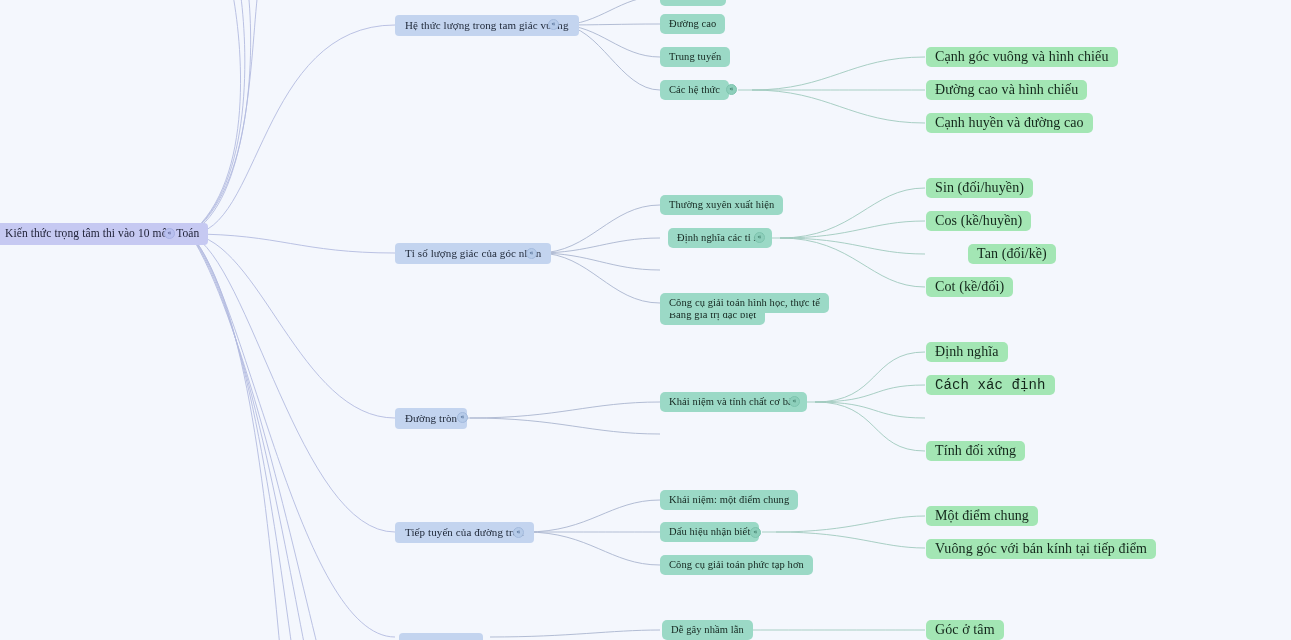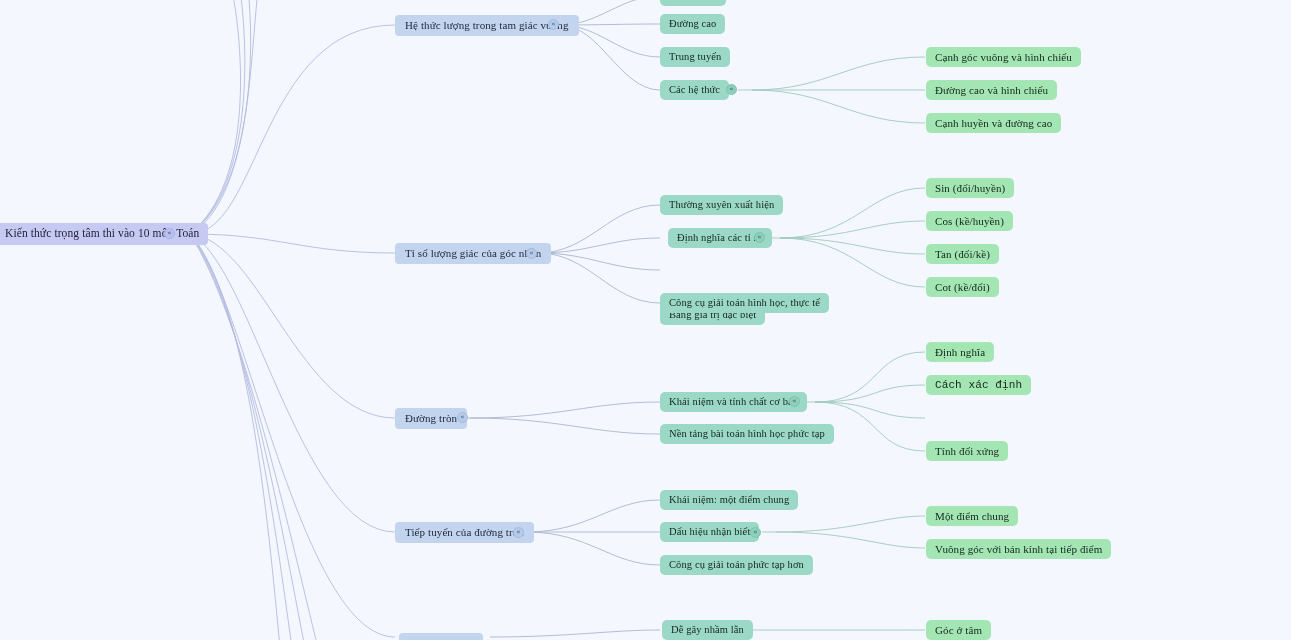--- a/index.html
+++ b/index.html
@@ -61,21 +61,21 @@
     color: #14261f;
     font-size: 10.5px;
     height: 20px;
     padding: 0 9px;
     border-radius: 5px;
   }
   
   .lvl3 {
     background: #a3e6b4;
     color: #13261a;
-    font-size: 11px;
+    font-size: 14px;
     height: 20px;
     padding: 0 9px;
     border-radius: 5px;
   }
   
   .toggle {
     position: absolute;
     width: 11px; height: 11px;
     border-radius: 50%;
     display: flex;
@@ -230,39 +230,36 @@
   <div class="node lvl2" style="left:660px; top:293px;">
     <span class="label">Công cụ giải toán hình học, thực tế</span>
   </div>
 
   <div class="node lvl3" style="left:926px; top:178px;">
     <span class="label">Sin (đối/huyền)</span>
   </div>
   <div class="node lvl3" style="left:926px; top:211px;">
     <span class="label">Cos (kề/huyền)</span>
   </div>
-  <div class="node lvl3" style="left:926px; top:244px;">
+  <div class="node lvl3" style="left:968px; top:244px;">
     <span class="label">Tan (đối/kề)</span>
   </div>
   <div class="node lvl3" style="left:926px; top:277px;">
     <span class="label">Cot (kề/đối)</span>
   </div>
 
   <div class="node lvl1" style="left:395px; top:408px;">
     <span class="label">Đường tròn</span>
   </div>
   <div class="toggle blue2" style="left:457px; top:412px;">«</div>
 
   <div class="node lvl2" style="left:660px; top:392px;">
     <span class="label">Khái niệm và tính chất cơ bản</span>
   </div>
   <div class="toggle green" style="left:789px; top:396px;">«</div>
-  <div class="node lvl2" style="left:660px; top:424px;">
-    <span class="label">Nền tảng bài toán hình học phức tạp</span>
-  </div>
 
   <div class="node lvl3" style="left:926px; top:342px;">
     <span class="label">Định nghĩa</span>
   </div>
   <div class="node lvl3" style="left:926px; top:375px;font-family:Liberation Mono, monospace;">
     <span class="label">Cách xác định</span>
   </div>
   <div class="node lvl3" style="left:926px; top:441px;">
     <span class="label">Tính đối xứng</span>
   </div>

